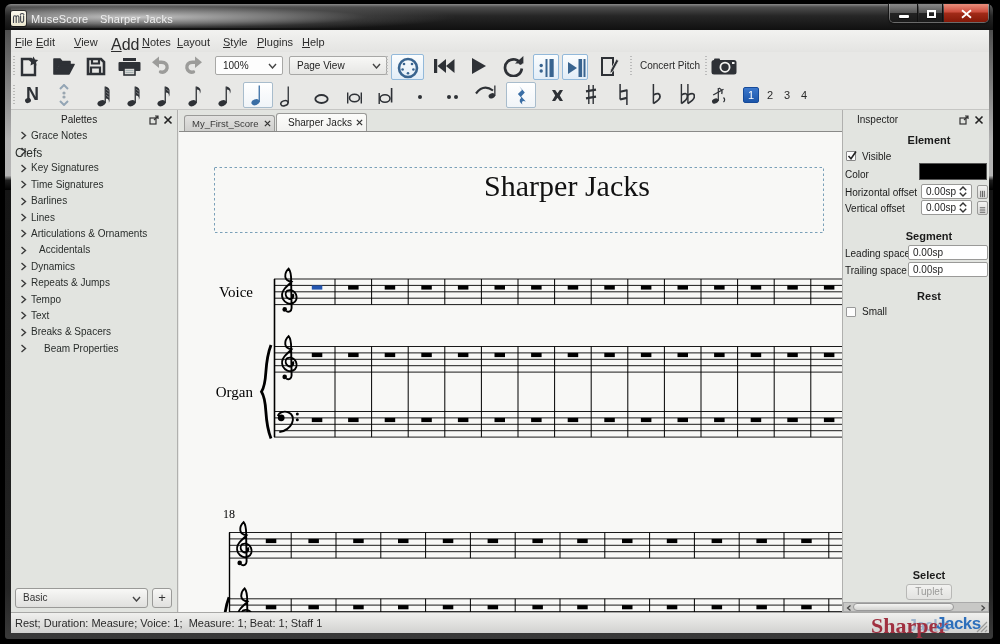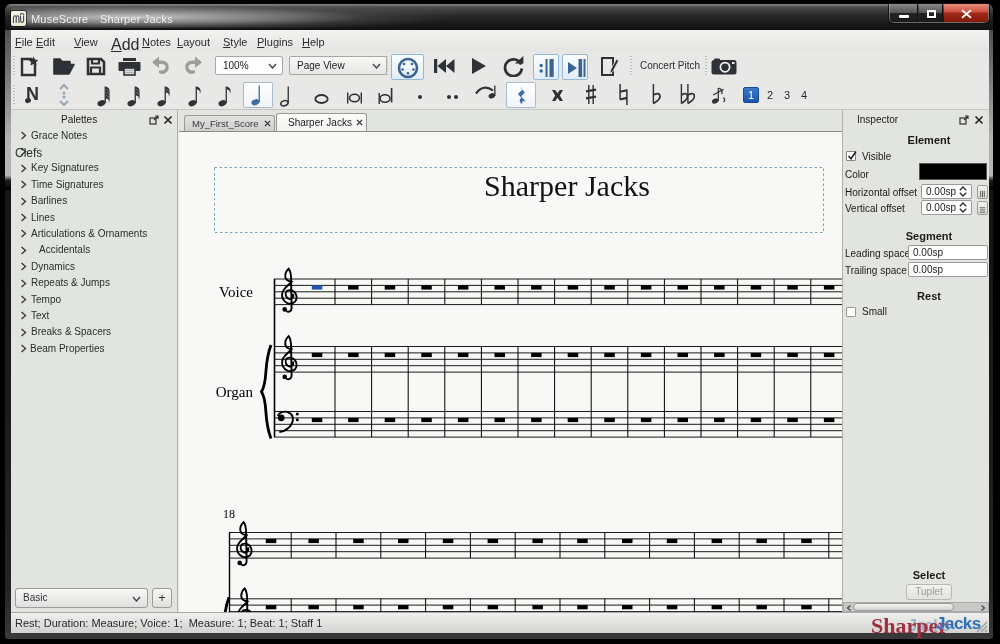--- a/index.html
+++ b/index.html
@@ -318,21 +318,21 @@
  <path d="M1.5 1 L5.5 4.5 L1.5 8" fill="none" stroke="#3a3a3a" stroke-width="1.4"></path>
   </svg>
 <div class="abs" style="left:31px;top:309.9px;font-size:10px;color:#2a2e2c;">Text</div>
 <svg class="abs" style="left:20px;top:327.8px;" width="7" height="9" viewBox="0 0 7 9">
  <path d="M1.5 1 L5.5 4.5 L1.5 8" fill="none" stroke="#3a3a3a" stroke-width="1.4"></path>
   </svg>
 <div class="abs" style="left:31px;top:326.3px;font-size:10px;color:#2a2e2c;">Breaks &amp; Spacers</div>
 <svg class="abs" style="left:20px;top:344.2px;" width="7" height="9" viewBox="0 0 7 9">
  <path d="M1.5 1 L5.5 4.5 L1.5 8" fill="none" stroke="#3a3a3a" stroke-width="1.4"></path>
   </svg>
-<div class="abs" style="left:30px;top:342.7px;font-size:10px;color:#2a2e2c;">Beam Properties</div>
+<div class="abs" style="left:44px;top:342.7px;font-size:10px;color:#2a2e2c;">Beam Properties</div>
 <div class="abs" style="left:15px;top:588px;width:133px;height:20px;background:linear-gradient(#f8f8f6,#e0e0de);border:1px solid #9a9a98;border-radius:3px;">
  <div class="abs" style="left:7px;top:3px;font-size:10px;color:#333;">Basic</div>
  <svg class="abs" style="right:6px;top:7px;" width="9" height="6" viewBox="0 0 9 6">
       <path d="M1 1 L4.5 5 L8 1" fill="none" stroke="#444" stroke-width="1.4"></path>
     </svg>
 </div>
 <div class="abs" style="left:152px;top:588px;width:20px;height:20px;background:linear-gradient(#f8f8f6,#e0e0de);border:1px solid #9a9a98;border-radius:3px;color:#333;font-size:13px;text-align:center;line-height:17px;">+</div>
 <div class="abs" style="left:184px;top:115px;width:91px;height:16px;background:linear-gradient(#e2e2e0,#cfcfcd);border:1px solid #9a9a98;border-bottom:none;border-radius:3px 3px 0 0;">
  <div class="abs" style="left:7px;top:2px;font-size:9.5px;color:#3a3a3a;">My_First_Score</div>
  <svg class="abs" style="left:79px;top:4px;" width="7" height="7" viewBox="0 0 8 8">

